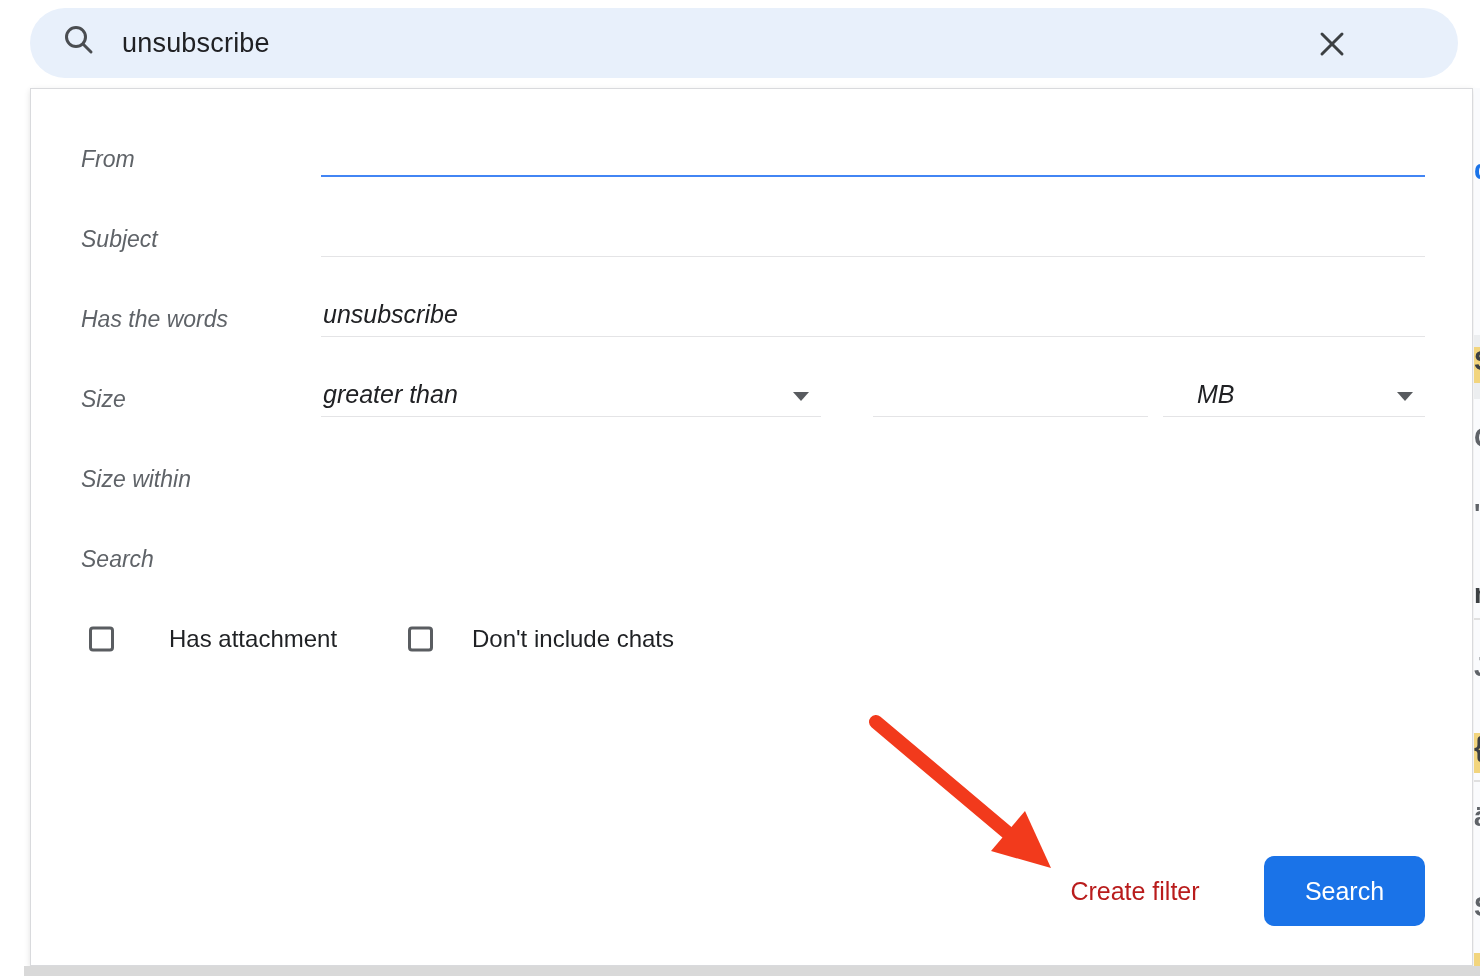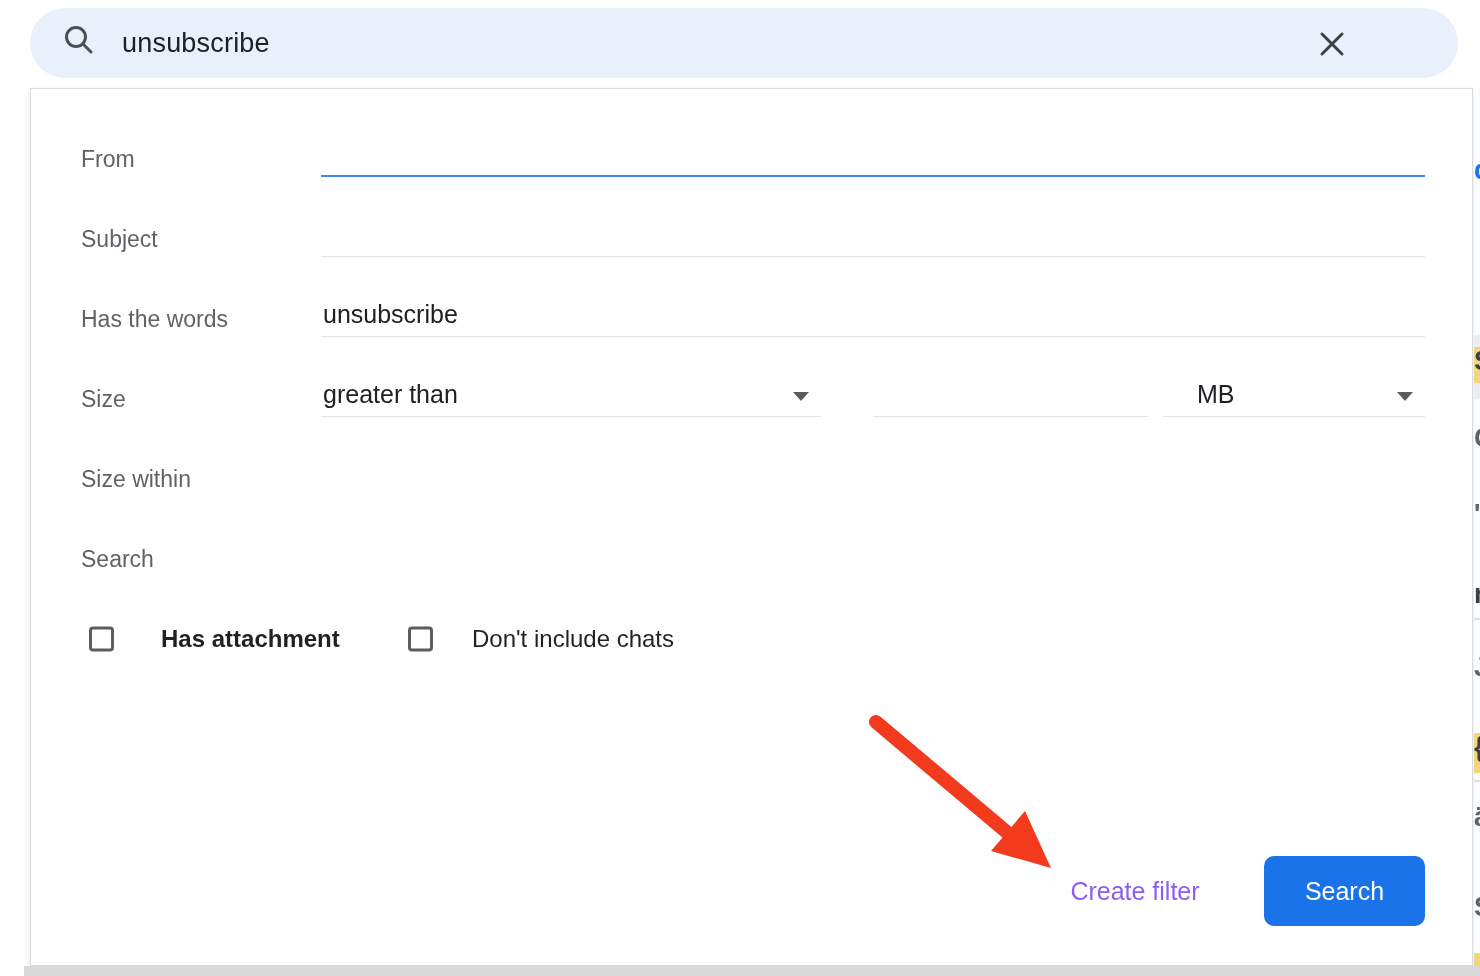--- a/index.html
+++ b/index.html
@@ -25,21 +25,21 @@
     display:flex;align-items:center;justify-content:center;cursor:pointer;
   }
 
   
   .dialog{
     position:absolute;left:30px;top:88px;width:1443px;height:878px;
     background:#ffffff;border:1px solid #d9dadd;box-sizing:border-box;
     box-shadow:0 2px 6px rgba(0,0,0,.12);
   }
   .rows{position:absolute;left:0;top:30px;right:0;}
-  .frow{position:relative;height:80px;}
+  .frow{position:relative;height:80px;font-style:italic;}
   .frow .lbl{
     position:absolute;left:50px;top:50%;transform:translateY(-50%);
     font-size:23px;color:#5f6368;white-space:nowrap;
   }
   .farea{
     position:absolute;left:290px;width:1104px;bottom:22px;
     display:flex;align-items:flex-end;
   }
   .ufield{
     position:relative;box-sizing:border-box;height:46px;
@@ -71,21 +71,21 @@
   }
   .cblbl{
     position:absolute;top:50%;transform:translateY(-50%);
     font-size:24px;color:#1f2124;white-space:nowrap;
   }
 
   
   .createfilter{
     position:absolute;left:1014px;top:767px;width:180px;height:70px;
     display:flex;align-items:center;justify-content:center;
-    font-size:25px;color:#8b5cf6;cursor:pointer;white-space:nowrap;
+    font-size:25px;color:#b91c1c;cursor:pointer;white-space:nowrap;
   }
   .searchbtn{
     position:absolute;left:1233px;top:767px;width:161px;height:70px;
     background:#1a73e8;border:none;border-radius:10px;
     color:#ffffff;font-size:25px;font-family:inherit;cursor:pointer;
     display:flex;align-items:center;justify-content:center;
   }
 
   
   .bottomband{
@@ -179,21 +179,21 @@
     <div class="frow">
       <span class="lbl">Size within</span>
     </div>
 
     <div class="frow">
       <span class="lbl">Search</span>
     </div>
 
     <div class="cbrow">
       <span class="cbox" style="left:58px;"></span>
-      <span class="cblbl" style="left:130px;font-weight:bold;">Has attachment</span>
+      <span class="cblbl" style="left:138px;">Has attachment</span>
       <span class="cbox" style="left:377px;"></span>
       <span class="cblbl" style="left:441px;">Don't include chats</span>
     </div>
   </div>
 
   <div class="createfilter">Create filter</div>
   <button class="searchbtn">
     <span>Search</span>
   </button>
 </div>

